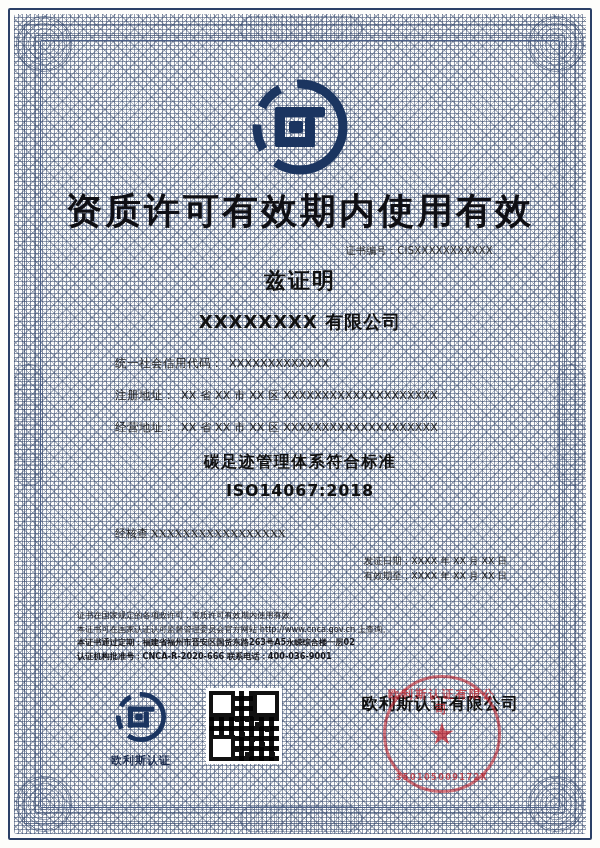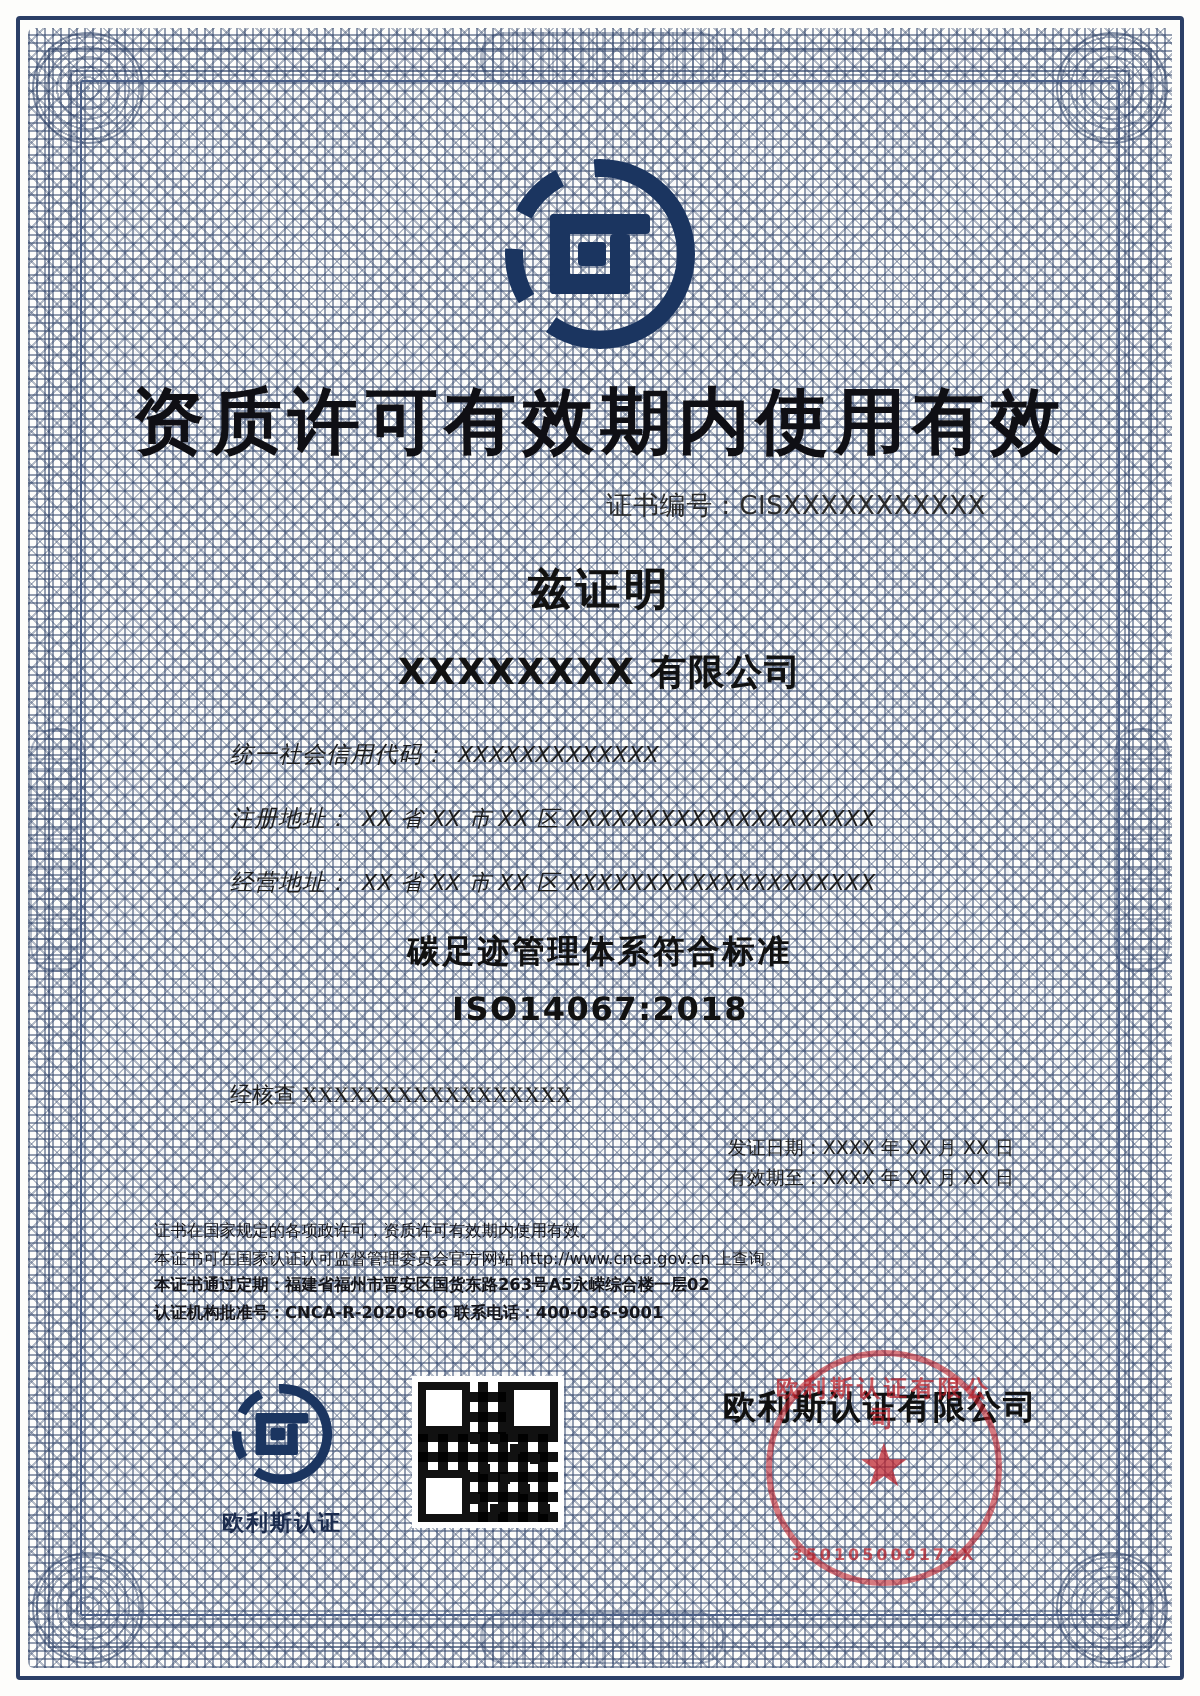--- a/index.html
+++ b/index.html
@@ -130,27 +130,27 @@
   }
 
   .cert-no-row {
     margin-top: 8px;
     display: flex;
     justify-content: flex-end;
     padding-right: 48px;
   }
   .cert-no {
     font-family: "DejaVu Sans", sans-serif;
-    font-size: 13px;
+    font-size: 10px;
     color: #2a2a2a;
     letter-spacing: 0.3px;
   }
 
   .hereby {
-    margin-top: 18px;
+    margin-top: 8px;
     text-align: center;
     font-family: Liberation Sans, sans-serif;
     font-size: 22px;
     font-weight: bold;
     letter-spacing: 2px;
     color: #111;
   }
 
   .company {
     margin-top: 14px;
@@ -159,21 +159,20 @@
     font-size: 18px;
     font-weight: bold;
     letter-spacing: 1px;
     color: #111;
   }
 
   .field-list {
     margin-top: 22px;
     padding-left: 56px;
     padding-right: 18px;
-    font-style: italic;
   }
   .field-row {
     display: flex;
     align-items: baseline;
     margin-bottom: 17px;
     font-family: "DejaVu Sans", sans-serif;
     font-size: 11px;
     color: #1c1c1c;
   }
   .field-label {

